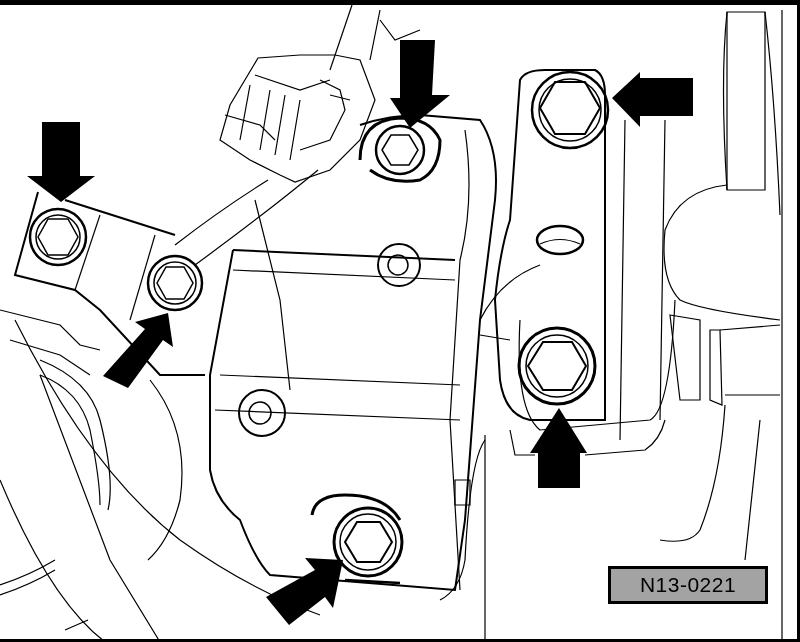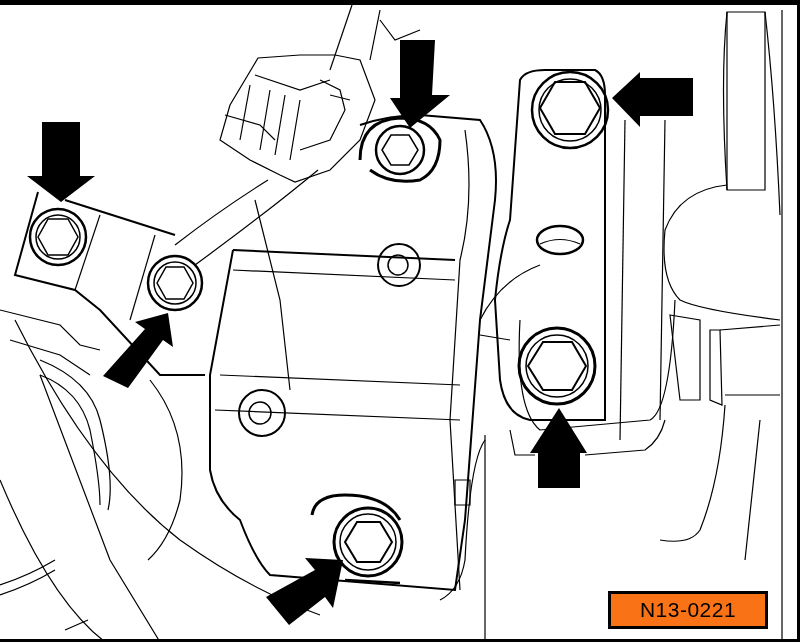--- a/index.html
+++ b/index.html
@@ -10,26 +10,26 @@
       background: #ffffff;
       overflow: hidden;
     }
     .frame-top { position: absolute; left: 0; top: 0; width: 800px; height: 5px; background: #000; }
     .frame-right { position: absolute; right: 0; top: 0; width: 3px; height: 642px; background: #000; }
     .frame-bottom { position: absolute; left: 0; bottom: 0; width: 800px; height: 3px; background: #000; }
     svg.drawing { position: absolute; left: 0; top: 0; }
     .figure-label {
       position: absolute;
       left: 608px;
-      top: 591px;
+      top: 566px;
       width: 160px;
       height: 38px;
       border: 3px solid #000;
       box-sizing: border-box;
-      background: #f97316;
+      background: #a3a3a3;
       display: flex;
       align-items: center;
       justify-content: center;
       font-family: "Liberation Sans", sans-serif;
       font-size: 21px;
       color: #000;
       letter-spacing: 0.5px;
     }
   </style>
 </head>

